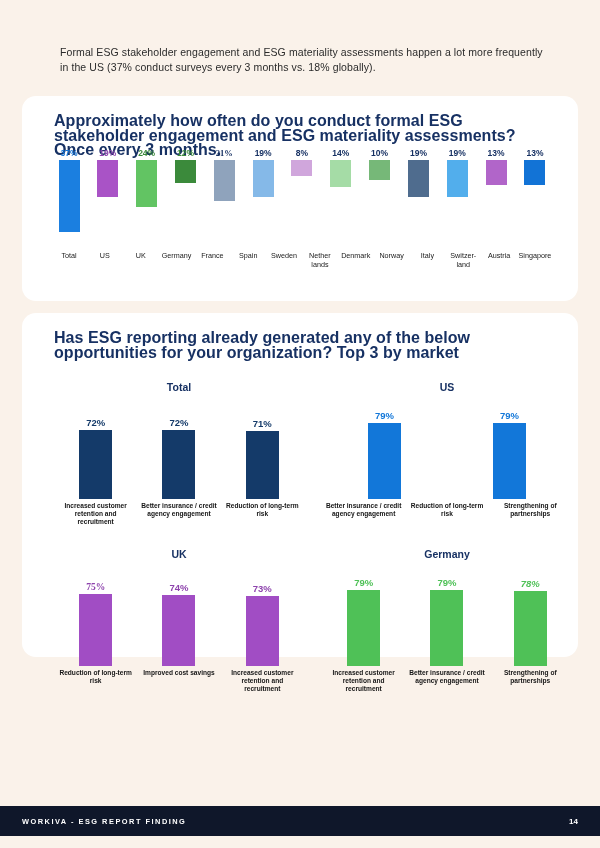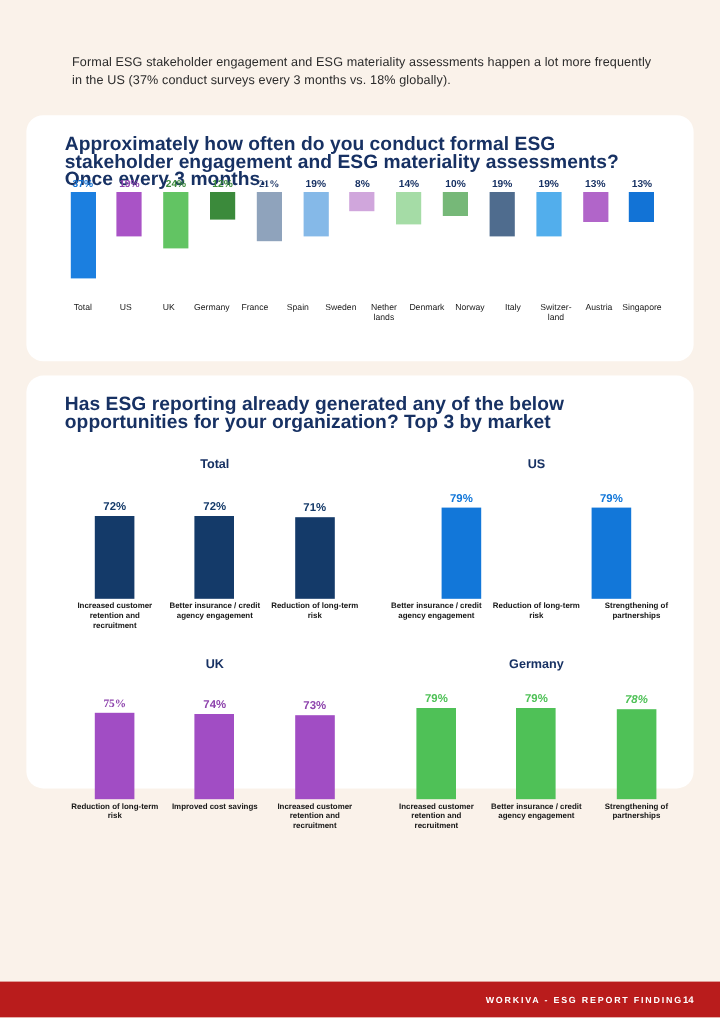--- a/index.html
+++ b/index.html
@@ -130,26 +130,26 @@
     text-align: center;
     font-size: 6.6px;
     font-weight: bold;
     line-height: 7.8px;
     color: #151515;
   }
 
   
   .footer {
     position: absolute;
-    left: 0; bottom: 0;
+    left: 0; bottom: 12px;
     width: 600px; height: 30px;
-    background: #b91c1c;
+    background: #0f172a;
     display: flex;
     align-items: center;
-    justify-content: flex-end;
+    justify-content: space-between;
     padding: 0 22px;
   }
   .footer .ftxt {
     color: #ffffff;
     font-size: 7.4px;
     font-weight: bold;
     letter-spacing: 1.5px;
   }
   .footer .fnum {
     color: #ffffff;

